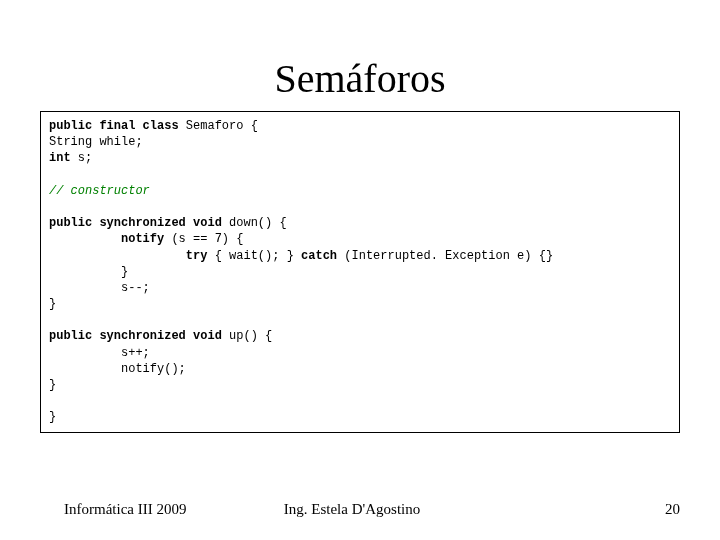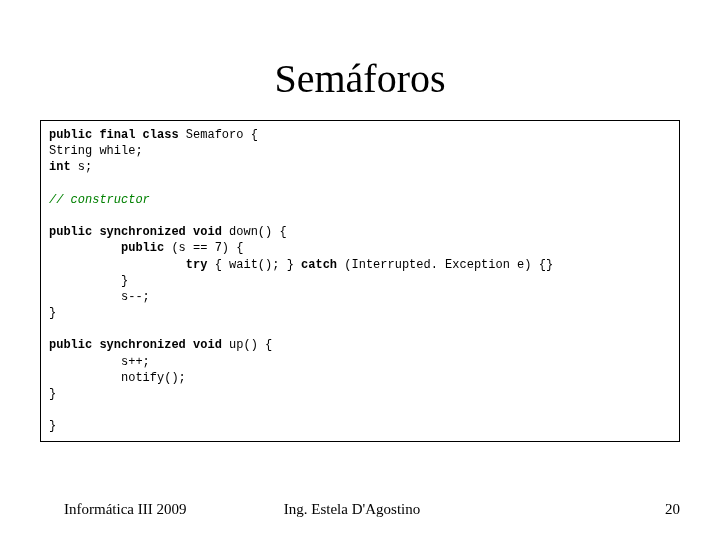--- a/index.html
+++ b/index.html
@@ -16,21 +16,21 @@
     width: 720px;
     height: 540px;
     box-sizing: border-box;
     padding: 20px 40px 30px 40px;
   }
   .title {
     text-align: center;
     font-size: 40px;
     font-weight: normal;
     margin-top: 35px;
-    margin-bottom: 18px;
+    margin-bottom: 9px;
   }
   .codebox {
     border: 1px solid #000;
     padding: 6px 8px 6px 8px;
     font-family: "Courier New", Courier, monospace;
     font-size: 12px;
     line-height: 1.35;
     white-space: pre;
     color: #000;
   }
@@ -57,21 +57,21 @@
 
   <div class="title">Semáforos</div>
 
   <div class="codebox"><span class="kw">public final class</span><span> Semaforo {</span>
 <span>String while;</span>
 <span class="kw">int</span><span> s;</span>
 
 <span class="cm">// constructor</span>
 
 <span class="kw">public synchronized void</span><span> down() {</span>
-<span class="kw">          public</span><span> (s == 7) {</span>
+<span class="kw">          notify</span><span> (s == 7) {</span>
 <span class="kw">                   try</span><span> { wait(); } </span><span class="kw">catch</span><span> (Interrupted. Exception e) {}</span>
 <span>          }</span>
 <span>          s--;</span>
 <span>}</span>
 
 <span class="kw">public synchronized void</span><span> up() {</span>
 <span>          s++;</span>
 <span>          notify();</span>
 <span>}</span>
 

